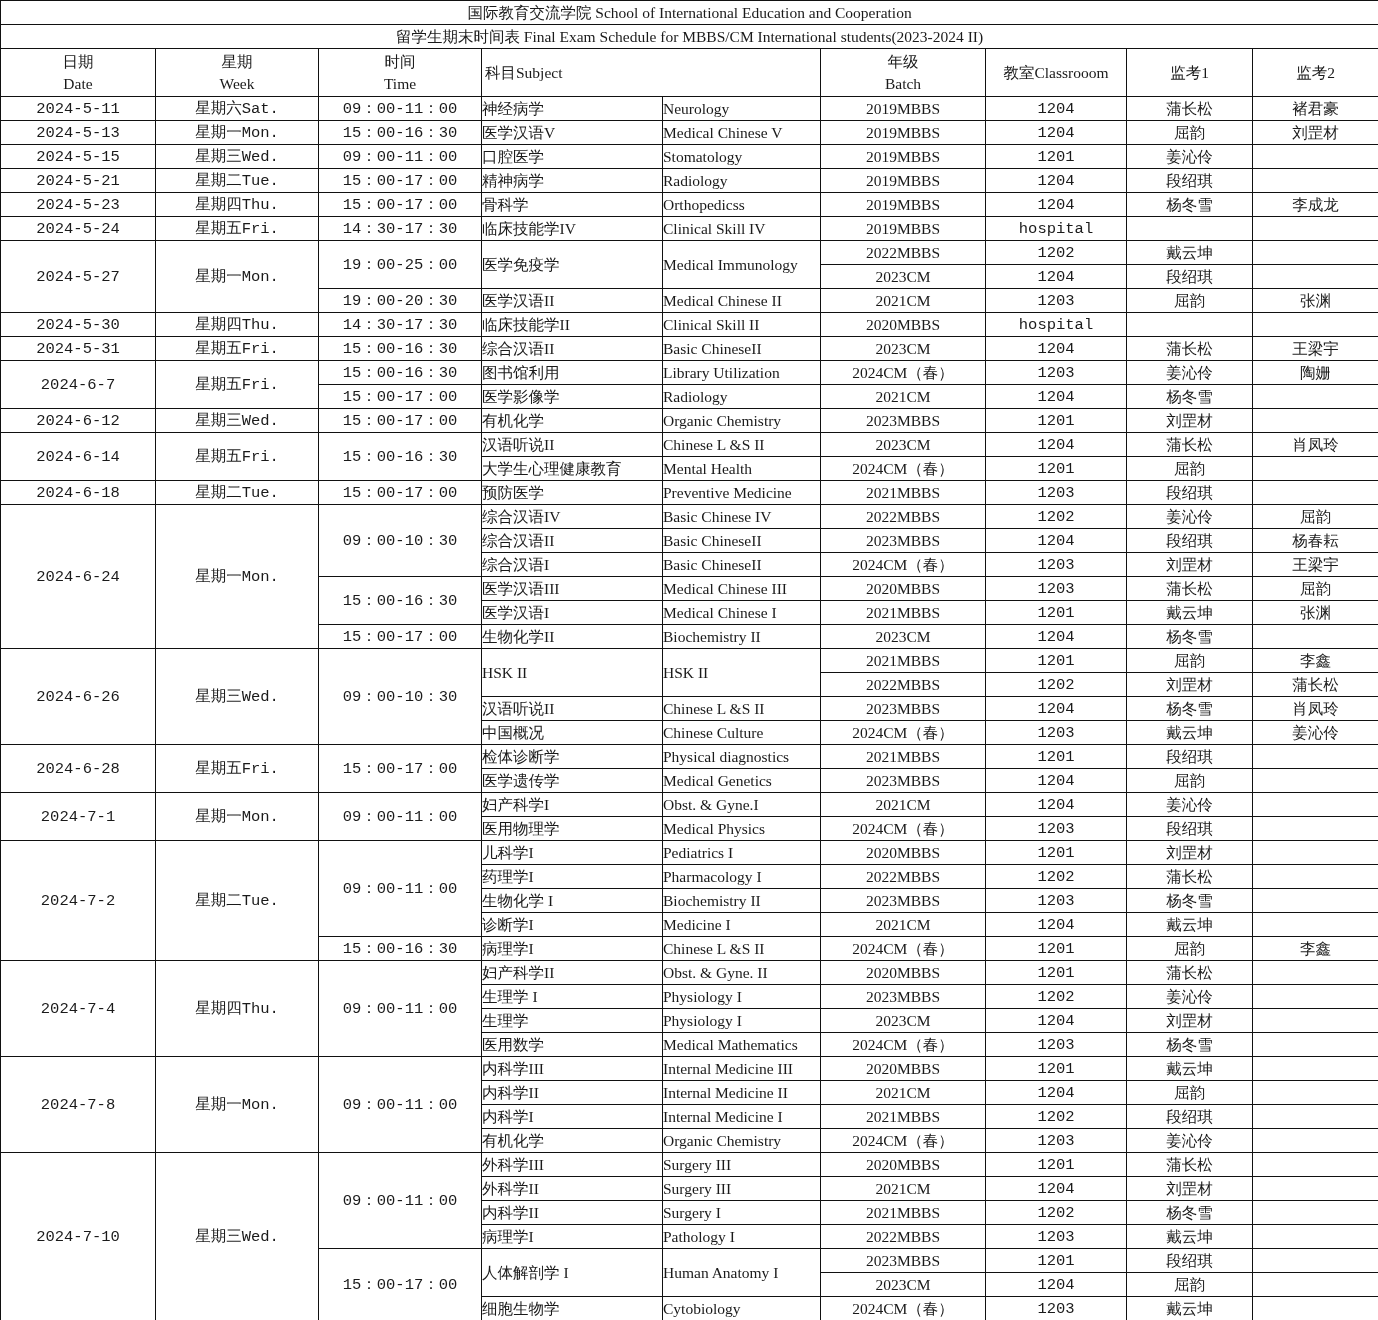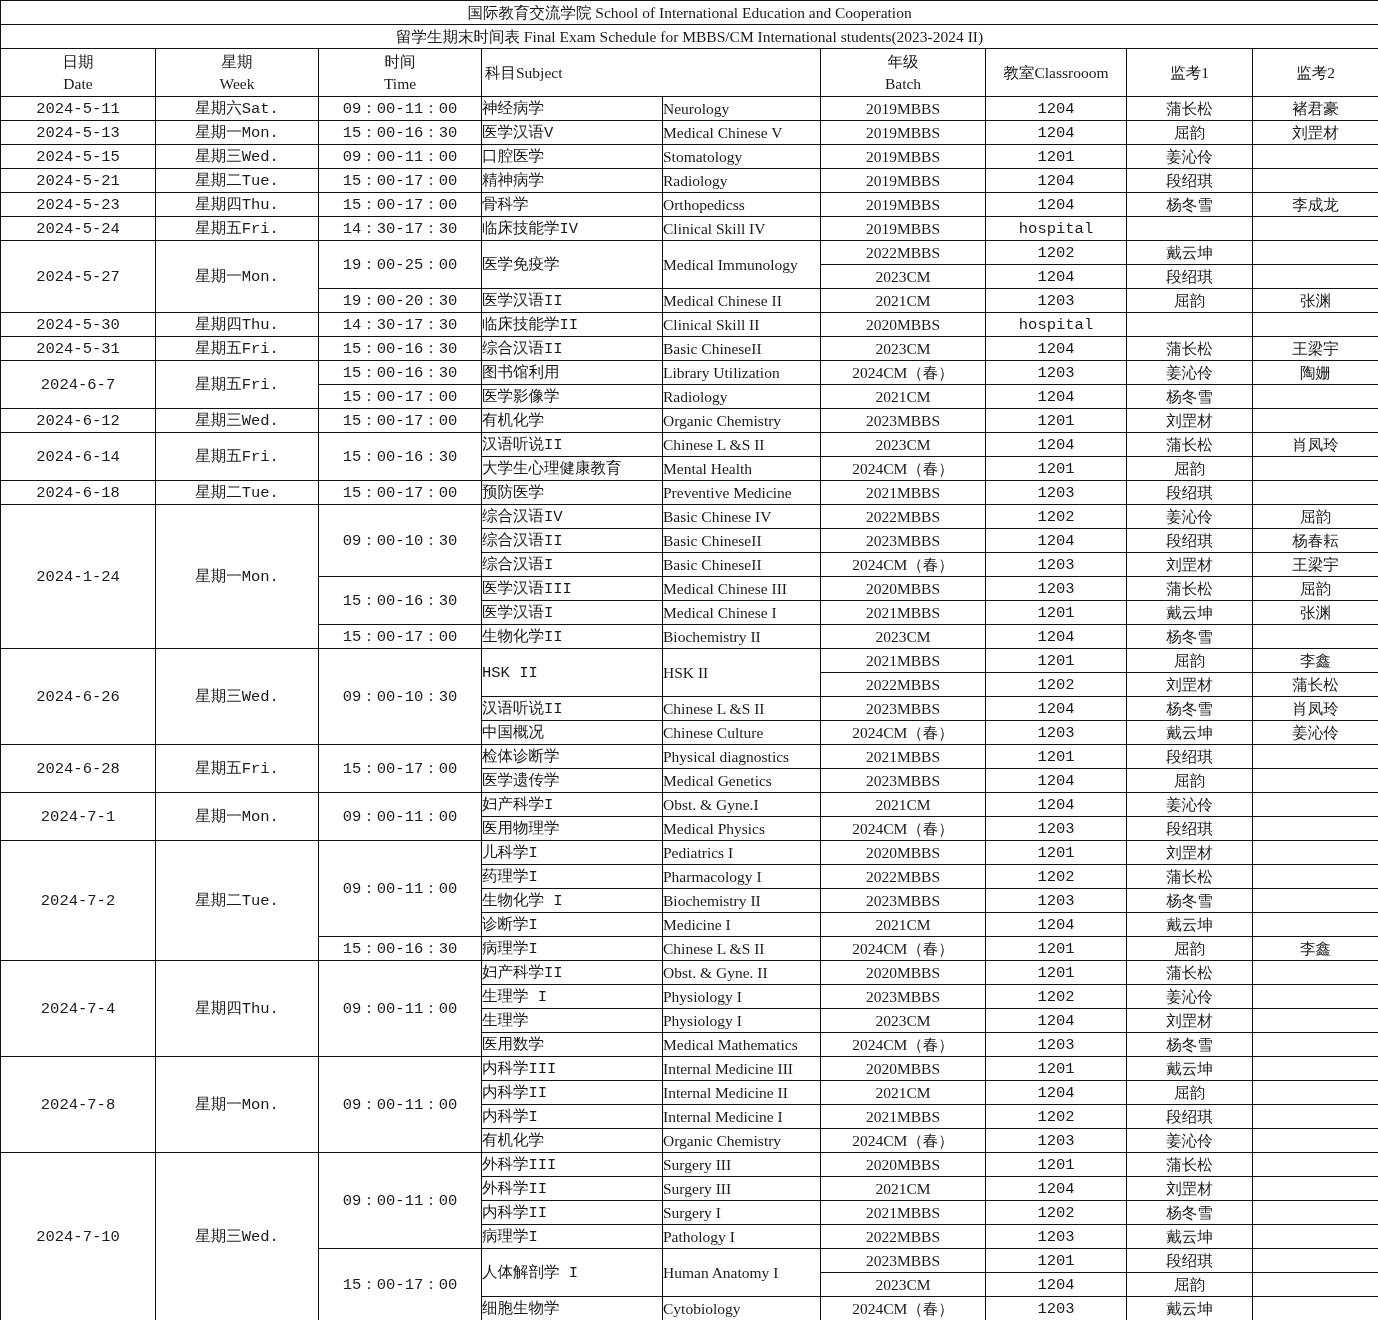--- a/index.html
+++ b/index.html
@@ -24,21 +24,21 @@
   tr.title-row { height: 24px; }
   tr.head-row { height: 48px; }
   th.title { text-align:center; font-family:"Liberation Serif", serif; font-size:16.5px; }
   th.hdr { text-align:center; line-height:22px; font-family:"Liberation Serif", serif; font-size:16.5px; }
   th.hdr.left { text-align:left; padding-left:3px; }
   .mono { font-family:"Liberation Mono", "DejaVu Sans Mono", monospace; font-size:15.5px; }
   .serif { font-family:"Liberation Serif", serif; font-size:17px; }
   td.c { text-align:center; }
   td.l { text-align:left; padding-left:3px; }
   td.cn { font-family:"DejaVu Sans", sans-serif; font-size:16px; }
-  td.subj-cn { font-family:Liberation Mono, monospace; font-size:16px; }
+  td.subj-cn { font-family:Liberation Serif, serif; font-size:16px; }
 </style>
 </head>
 <body>
 
 <table class="sched">
   <colgroup>
     <col style="width:155px">
       <col style="width:163px">
       <col style="width:163px">
     <col style="width:181px">
@@ -248,21 +248,21 @@
         <td class="c mono">星期二Tue.</td>
         <td class="c mono">15：00-17：00</td>
         <td class="l subj-cn">预防医学</td>
         <td class="l serif">Preventive Medicine</td>
         <td class="c serif">2021MBBS</td>
         <td class="c mono">1203</td>
         <td class="c cn">段绍琪</td>
         <td class="c cn"></td>
       </tr>
       <tr class="r">
-        <td class="c mono" rowspan="6">2024-1-24</td>
+        <td class="c mono" rowspan="6">2024-6-24</td>
         <td class="c mono" rowspan="6">星期一Mon.</td>
         <td class="c mono" rowspan="3">09：00-10：30</td>
         <td class="l subj-cn">综合汉语IV</td>
         <td class="l serif">Basic Chinese IV</td>
         <td class="c serif">2022MBBS</td>
         <td class="c mono">1202</td>
         <td class="c cn">姜沁伶</td>
         <td class="c cn">屈韵</td>
       </tr>
       <tr class="r">

